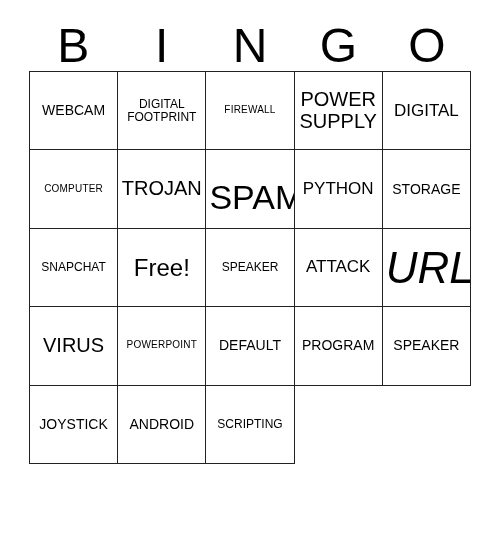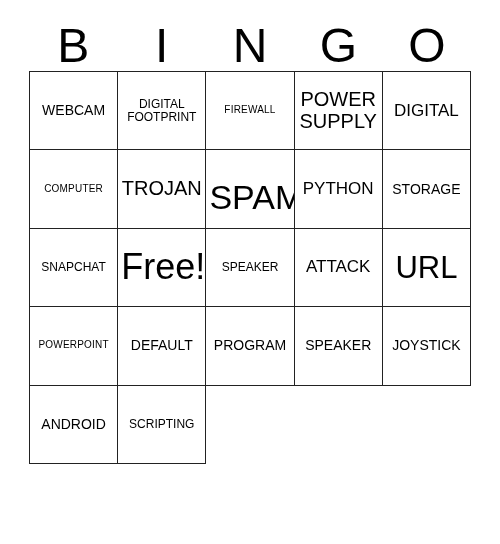--- a/index.html
+++ b/index.html
@@ -79,22 +79,22 @@
     white-space: pre-line;
   }
 
   
   .fs-xs   { font-size: 10px; letter-spacing: 0.2px; }
   .fs-sm   { font-size: 12px; }
   .fs-md   { font-size: 14px; }
   .fs-lg   { font-size: 17px; }
   .fs-xl   { font-size: 20px; }
   .fs-xxl  { font-size: 34px; margin-top: 17px; }
-  .fs-huge { font-size: 36px; }
-  .fs-max  { font-size: 31px; }
+  .fs-huge { font-size: 24px; }
+  .fs-max  { font-size: 44px; font-style: italic; }
 </style>
 </head>
 <body>
 
 <div id="card">
 
   <div id="header">
       <div class="header-letter">B</div>
       <div class="header-letter">I</div>
       <div class="header-letter">N</div>
@@ -144,20 +144,23 @@
       <div class="cell">
         <span class="cell-text fs-sm">SPEAKER</span>
       </div>
       <div class="cell">
         <span class="cell-text fs-lg">ATTACK</span>
       </div>
       <div class="cell">
         <span class="cell-text fs-max">URL</span>
       </div>
       <div class="cell">
+        <span class="cell-text fs-xl">VIRUS</span>
+      </div>
+      <div class="cell">
         <span class="cell-text fs-xs">POWERPOINT</span>
       </div>
       <div class="cell">
         <span class="cell-text fs-md">DEFAULT</span>
       </div>
       <div class="cell">
         <span class="cell-text fs-md">PROGRAM</span>
       </div>
       <div class="cell">
         <span class="cell-text fs-md">SPEAKER</span>

